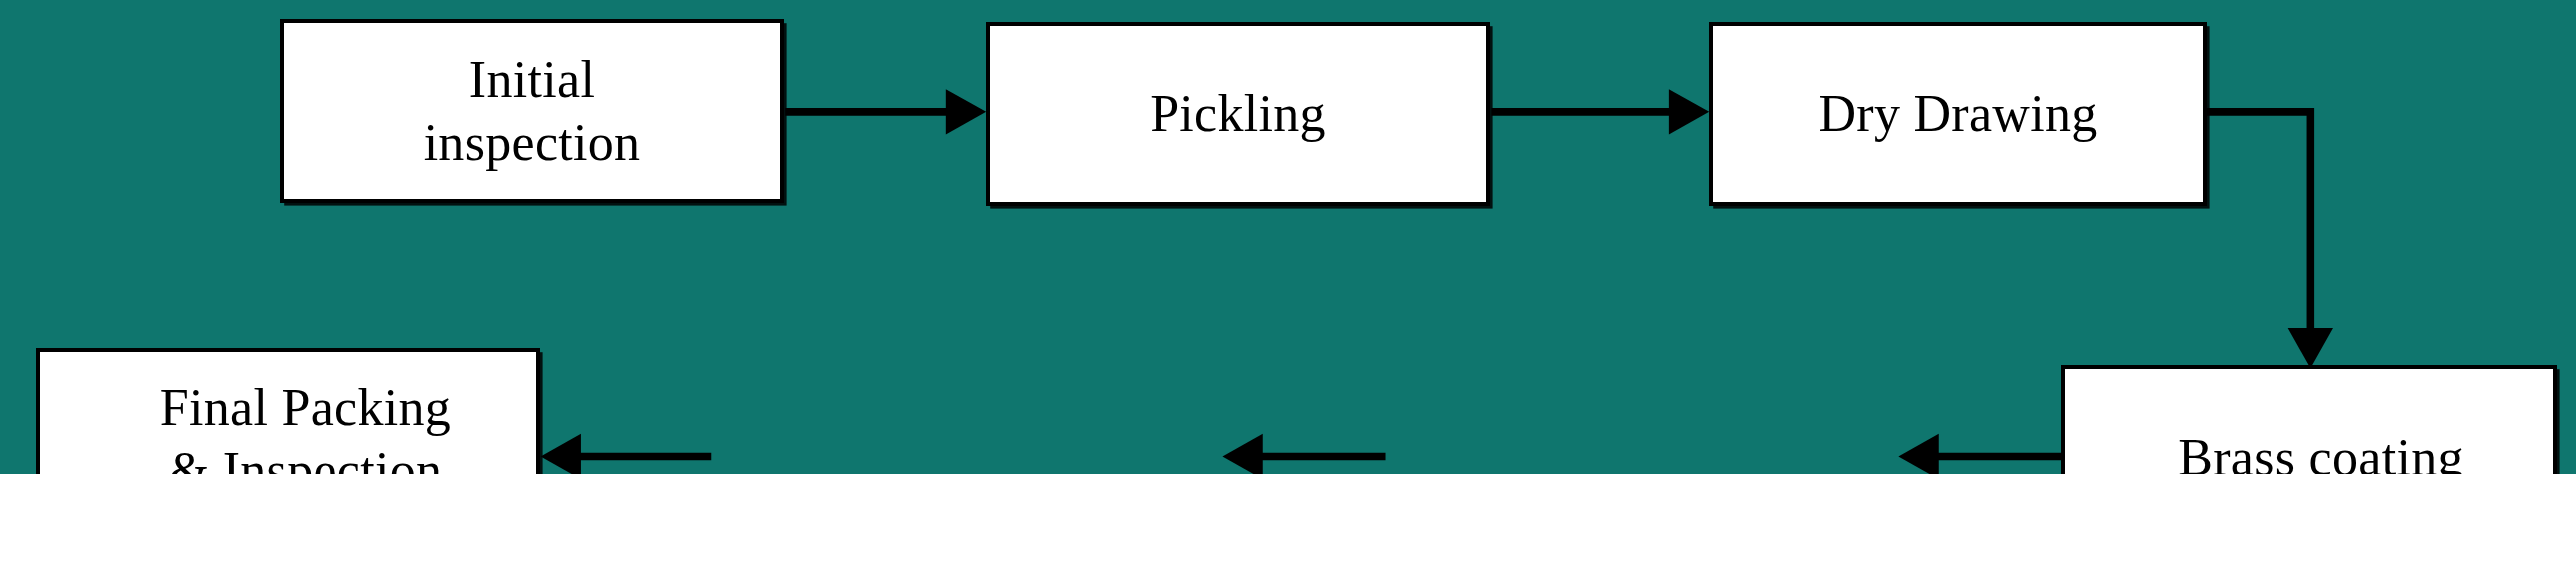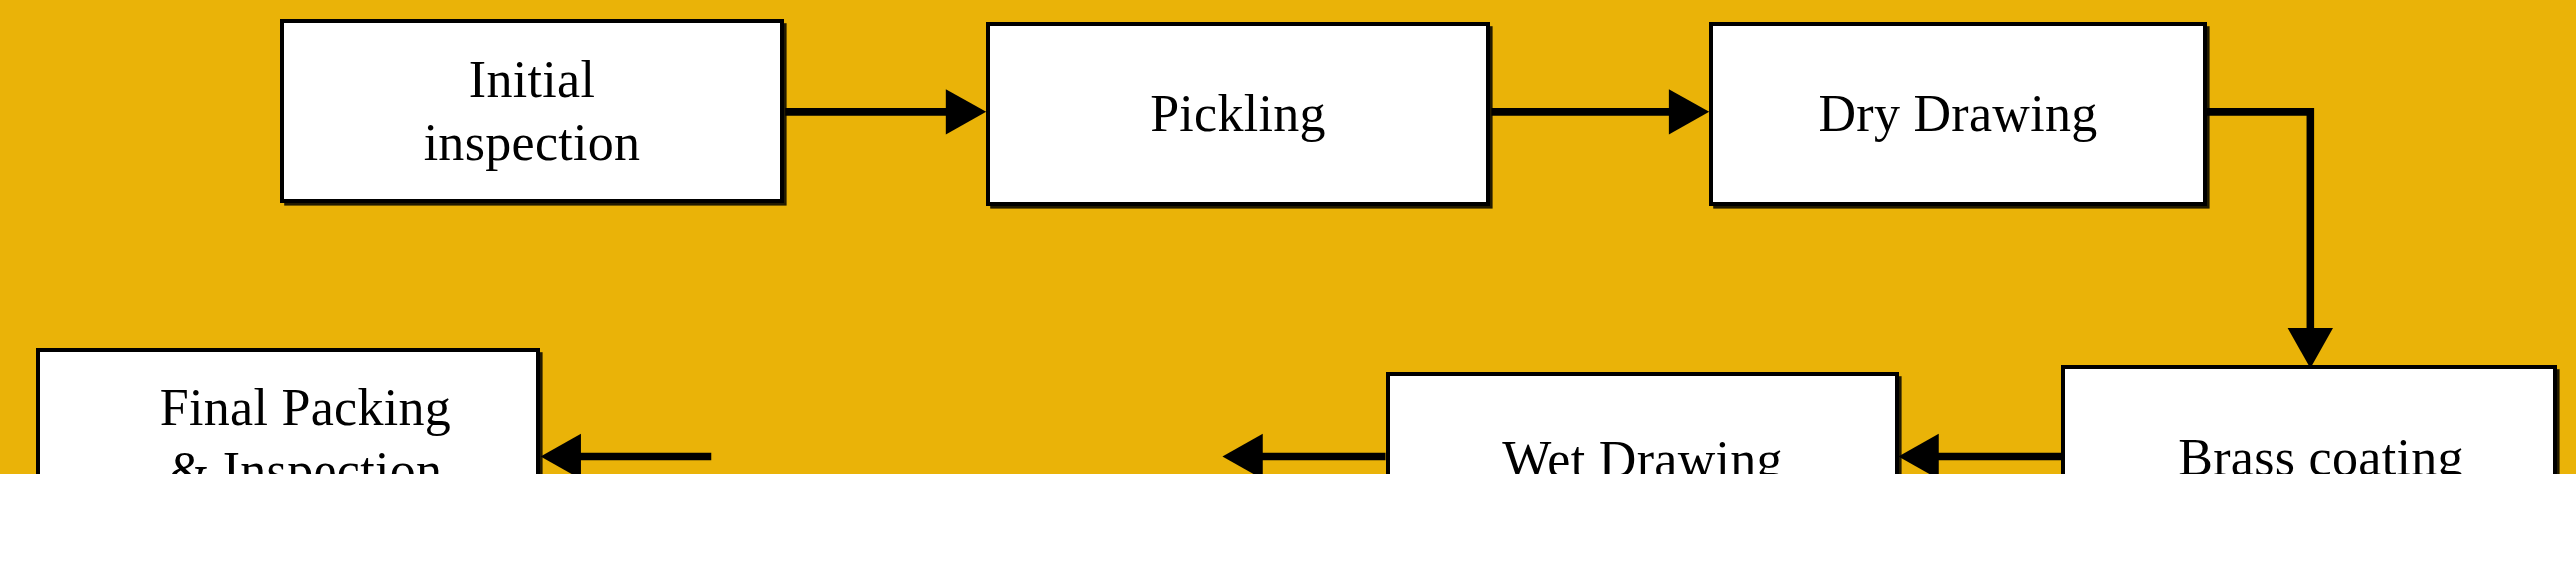--- a/index.html
+++ b/index.html
@@ -4,21 +4,21 @@
 <style>
   html, body {
     margin: 0;
     padding: 0;
     background: #ffffff;
   }
   #canvas {
     position: relative;
     width: 2576px;
     height: 474px;
-    background: #eab308;
+    background: #0f766e;
     overflow: hidden;
     font-family: "Liberation Serif", "DejaVu Serif", serif;
   }
   .node {
     position: absolute;
     box-sizing: border-box;
     background: #ffffff;
     border: 4.2px solid #000000;
     display: flex;
     align-items: center;
@@ -95,20 +95,19 @@
 
   <div class="node" id="node-initial-inspection">Initial
 inspection</div>
 
   <div class="node" id="node-dry-drawing">Dry Drawing</div>
 
   <div class="node" id="node-pickling">Pickling</div>
 
   <div class="node" id="node-brass-coating">Brass coating</div>
 
-  <div class="node" id="node-wet-drawing">Wet Drawing</div>
 
 
   <div class="node" id="node-final-packing">Final Packing
 &amp; Inspection</div>
 
 </div>
 
 
 </body></html>

